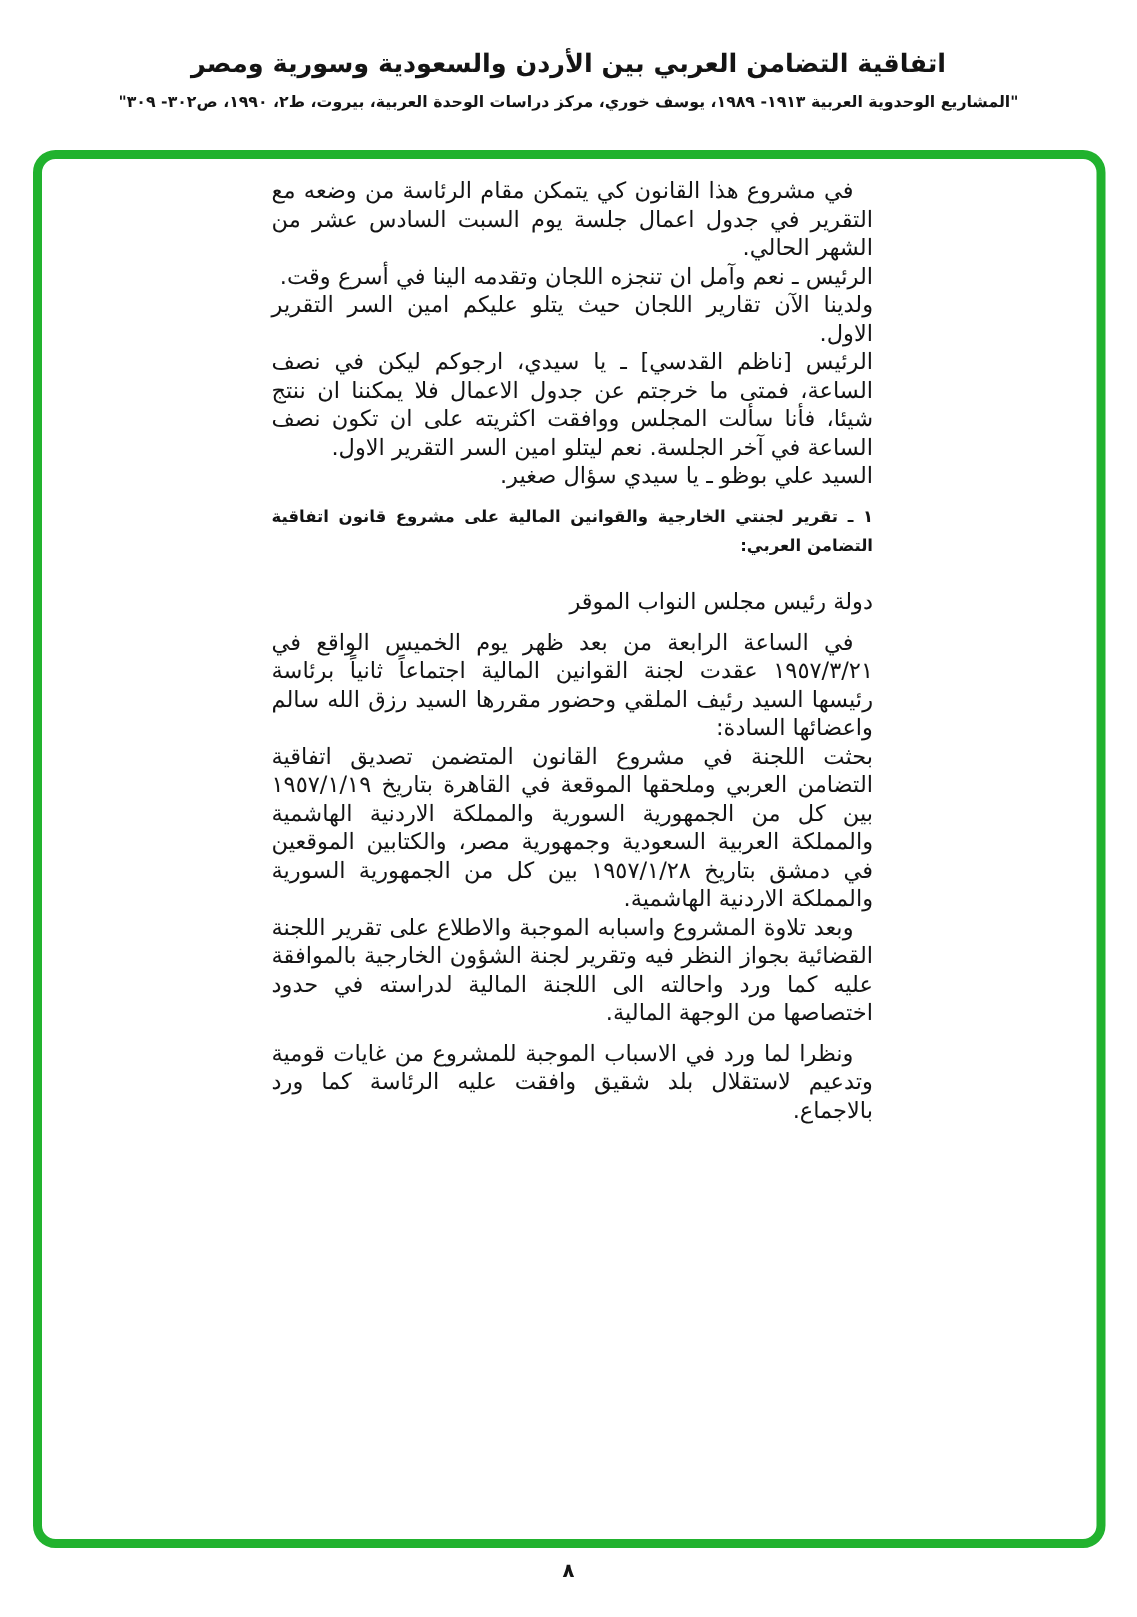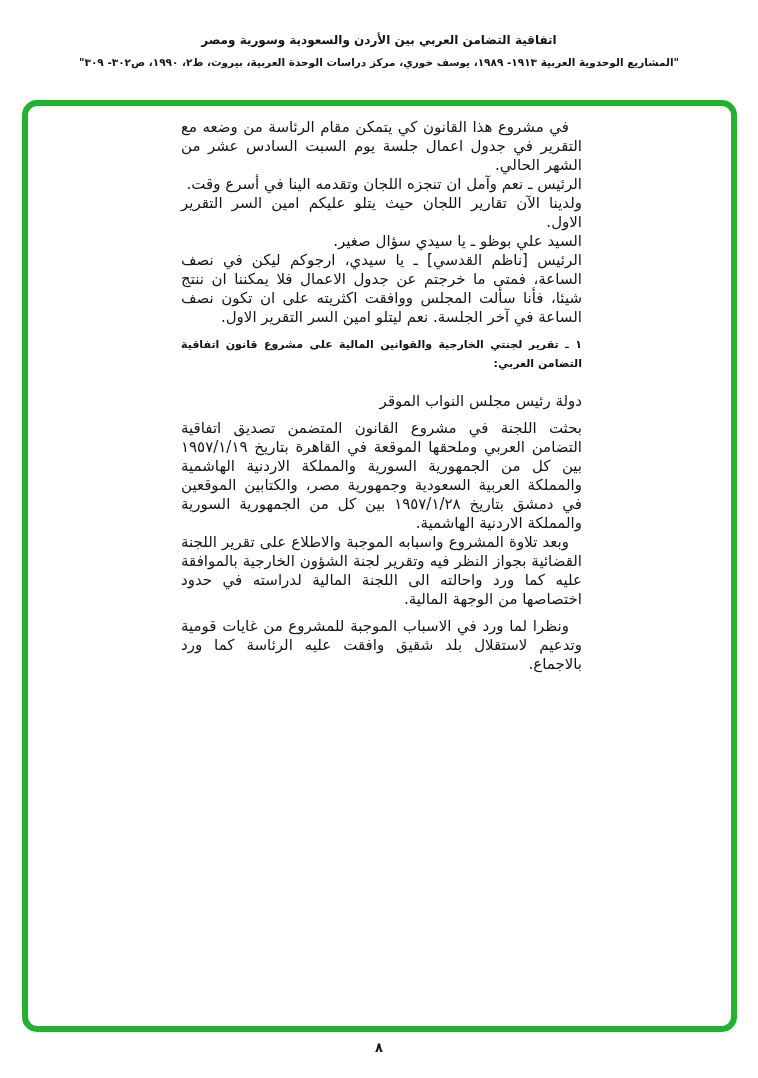--- a/index.html
+++ b/index.html
@@ -17,21 +17,21 @@
     height: 1078px;
     background: #ffffff;
     overflow: hidden;
   }
   .page-header {
     direction: rtl;
     text-align: center;
     padding-top: 33px;
   }
   .doc-title {
-    font-size: 12px;
+    font-size: 17px;
     font-weight: bold;
     letter-spacing: 0;
   }
   .doc-citation {
     font-size: 10.5px;
     font-weight: bold;
     margin-top: 9px;
     white-space: nowrap;
   }
   .frame {
@@ -92,24 +92,25 @@
     <div class="doc-title">اتفاقية التضامن العربي بين الأردن والسعودية وسورية ومصر</div>
     <div class="doc-citation">"المشاريع الوحدوية العربية ١٩١٣- ١٩٨٩، يوسف خوري، مركز دراسات الوحدة العربية، بيروت، ط٢، ١٩٩٠، ص٣٠٢- ٣٠٩"</div>
   </header>
 
   <div class="frame"></div>
 
   <main class="textcol">
     <p class="para-indent">في مشروع هذا القانون كي يتمكن مقام الرئاسة من وضعه مع التقرير في جدول اعمال جلسة يوم السبت السادس عشر من الشهر الحالي.</p>
     <p>الرئيس ـ نعم وآمل ان تنجزه اللجان وتقدمه الينا في أسرع وقت.</p>
     <p>ولدينا الآن تقارير اللجان حيث يتلو عليكم امين السر التقرير الاول.</p>
+    <p>الرئيس [ناظم القدسي] ـ يا سيدي، ارجوكم ليكن في نصف الساعة، فمتى ما خرجتم عن جدول الاعمال فلا يمكننا ان ننتج شيئا، فأنا سألت المجلس ووافقت اكثريته على ان تكون نصف الساعة في آخر الجلسة. نعم ليتلو امين السر التقرير الاول.</p>
     <p>السيد علي بوظو ـ يا سيدي سؤال صغير.</p>
-    <p>الرئيس [ناظم القدسي] ـ يا سيدي، ارجوكم ليكن في نصف الساعة، فمتى ما خرجتم عن جدول الاعمال فلا يمكننا ان ننتج شيئا، فأنا سألت المجلس ووافقت اكثريته على ان تكون نصف الساعة في آخر الجلسة. نعم ليتلو امين السر التقرير الاول.</p>
     <h2 class="section-heading">١ ـ تقرير لجنتي الخارجية والقوانين المالية على مشروع قانون اتفاقية التضامن العربي:</h2>
     <p class="salutation">دولة رئيس مجلس النواب الموقر</p>
+    <p class="para-indent">في الساعة الرابعة من بعد ظهر يوم الخميس الواقع في ١٩٥٧/٣/٢١ عقدت لجنة القوانين المالية اجتماعاً ثانياً برئاسة رئيسها السيد رئيف الملقي وحضور مقررها السيد رزق الله سالم واعضائها السادة:</p>
     <p>بحثت اللجنة في مشروع القانون المتضمن تصديق اتفاقية التضامن العربي وملحقها الموقعة في القاهرة بتاريخ ١٩٥٧/١/١٩ بين كل من الجمهورية السورية والمملكة الاردنية الهاشمية والمملكة العربية السعودية وجمهورية مصر، والكتابين الموقعين في دمشق بتاريخ ١٩٥٧/١/٢٨ بين كل من الجمهورية السورية والمملكة الاردنية الهاشمية.</p>
     <p class="para-indent">وبعد تلاوة المشروع واسبابه الموجبة والاطلاع على تقرير اللجنة القضائية بجواز النظر فيه وتقرير لجنة الشؤون الخارجية بالموافقة عليه كما ورد واحالته الى اللجنة المالية لدراسته في حدود اختصاصها من الوجهة المالية.</p>
     <p class="para-indent gap-md">ونظرا لما ورد في الاسباب الموجبة للمشروع من غايات قومية وتدعيم لاستقلال بلد شقيق وافقت عليه الرئاسة كما ورد بالاجماع.</p>
   </main>
 
   <div class="page-number">٨</div>
 
 </div>
 
 </body></html>

